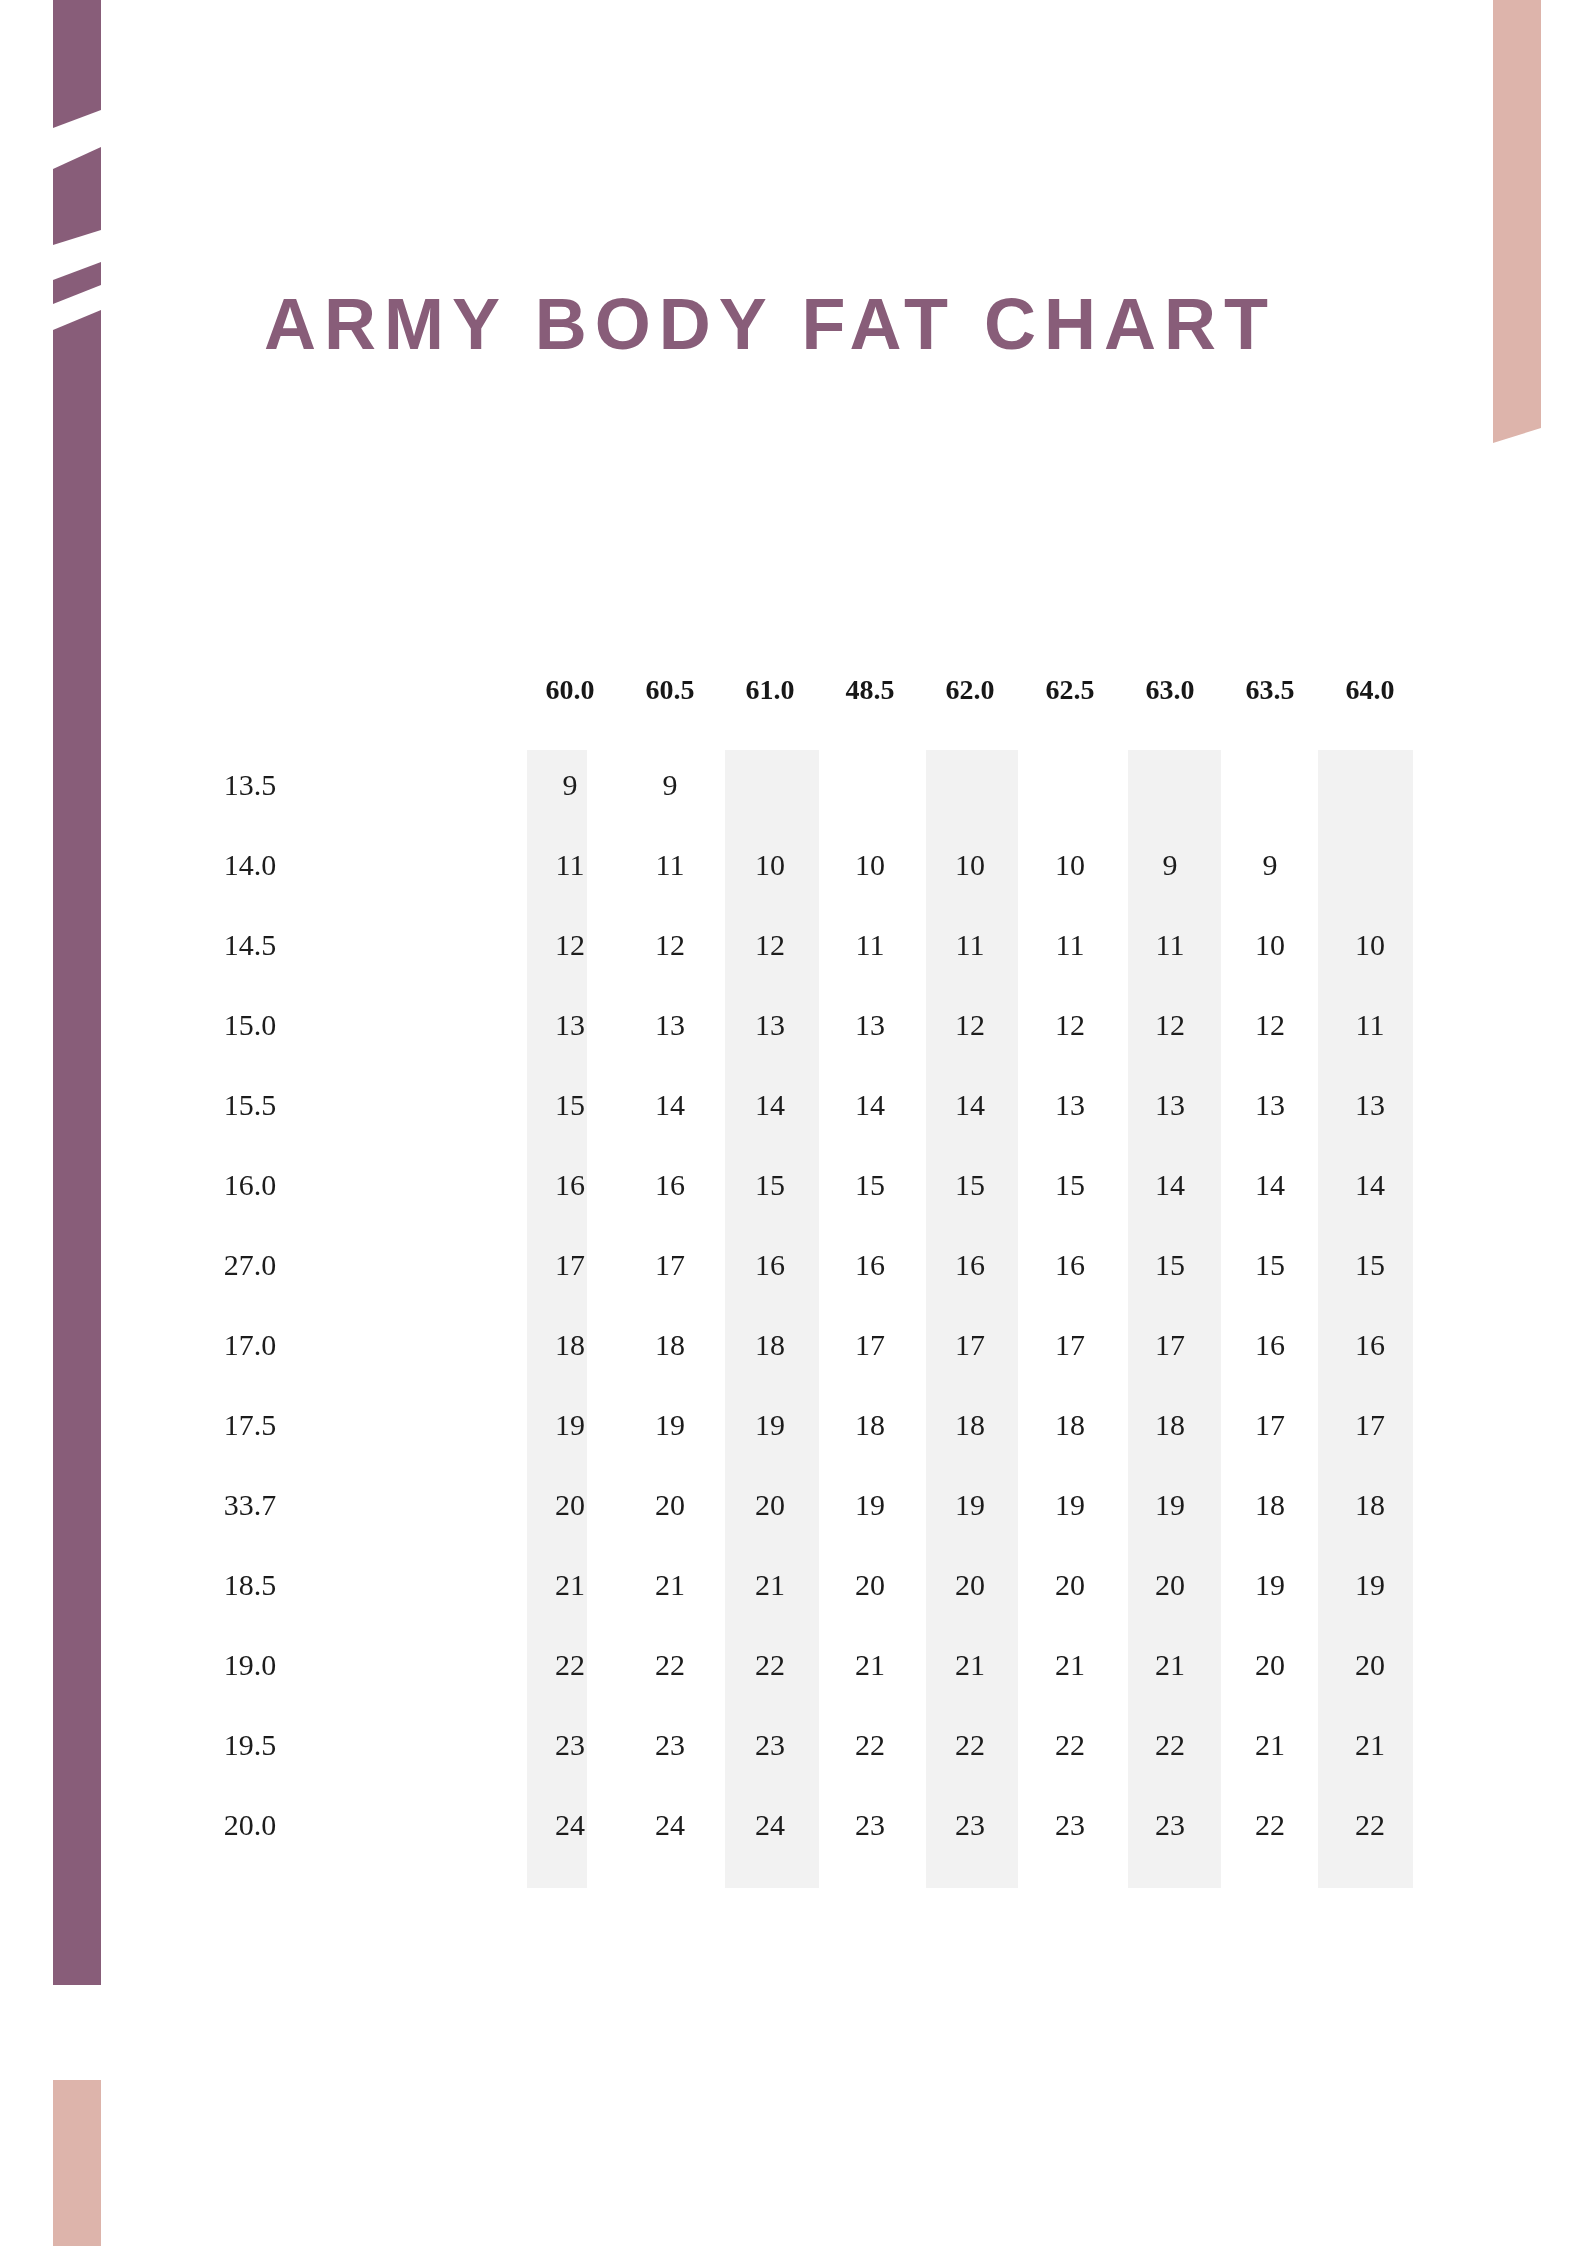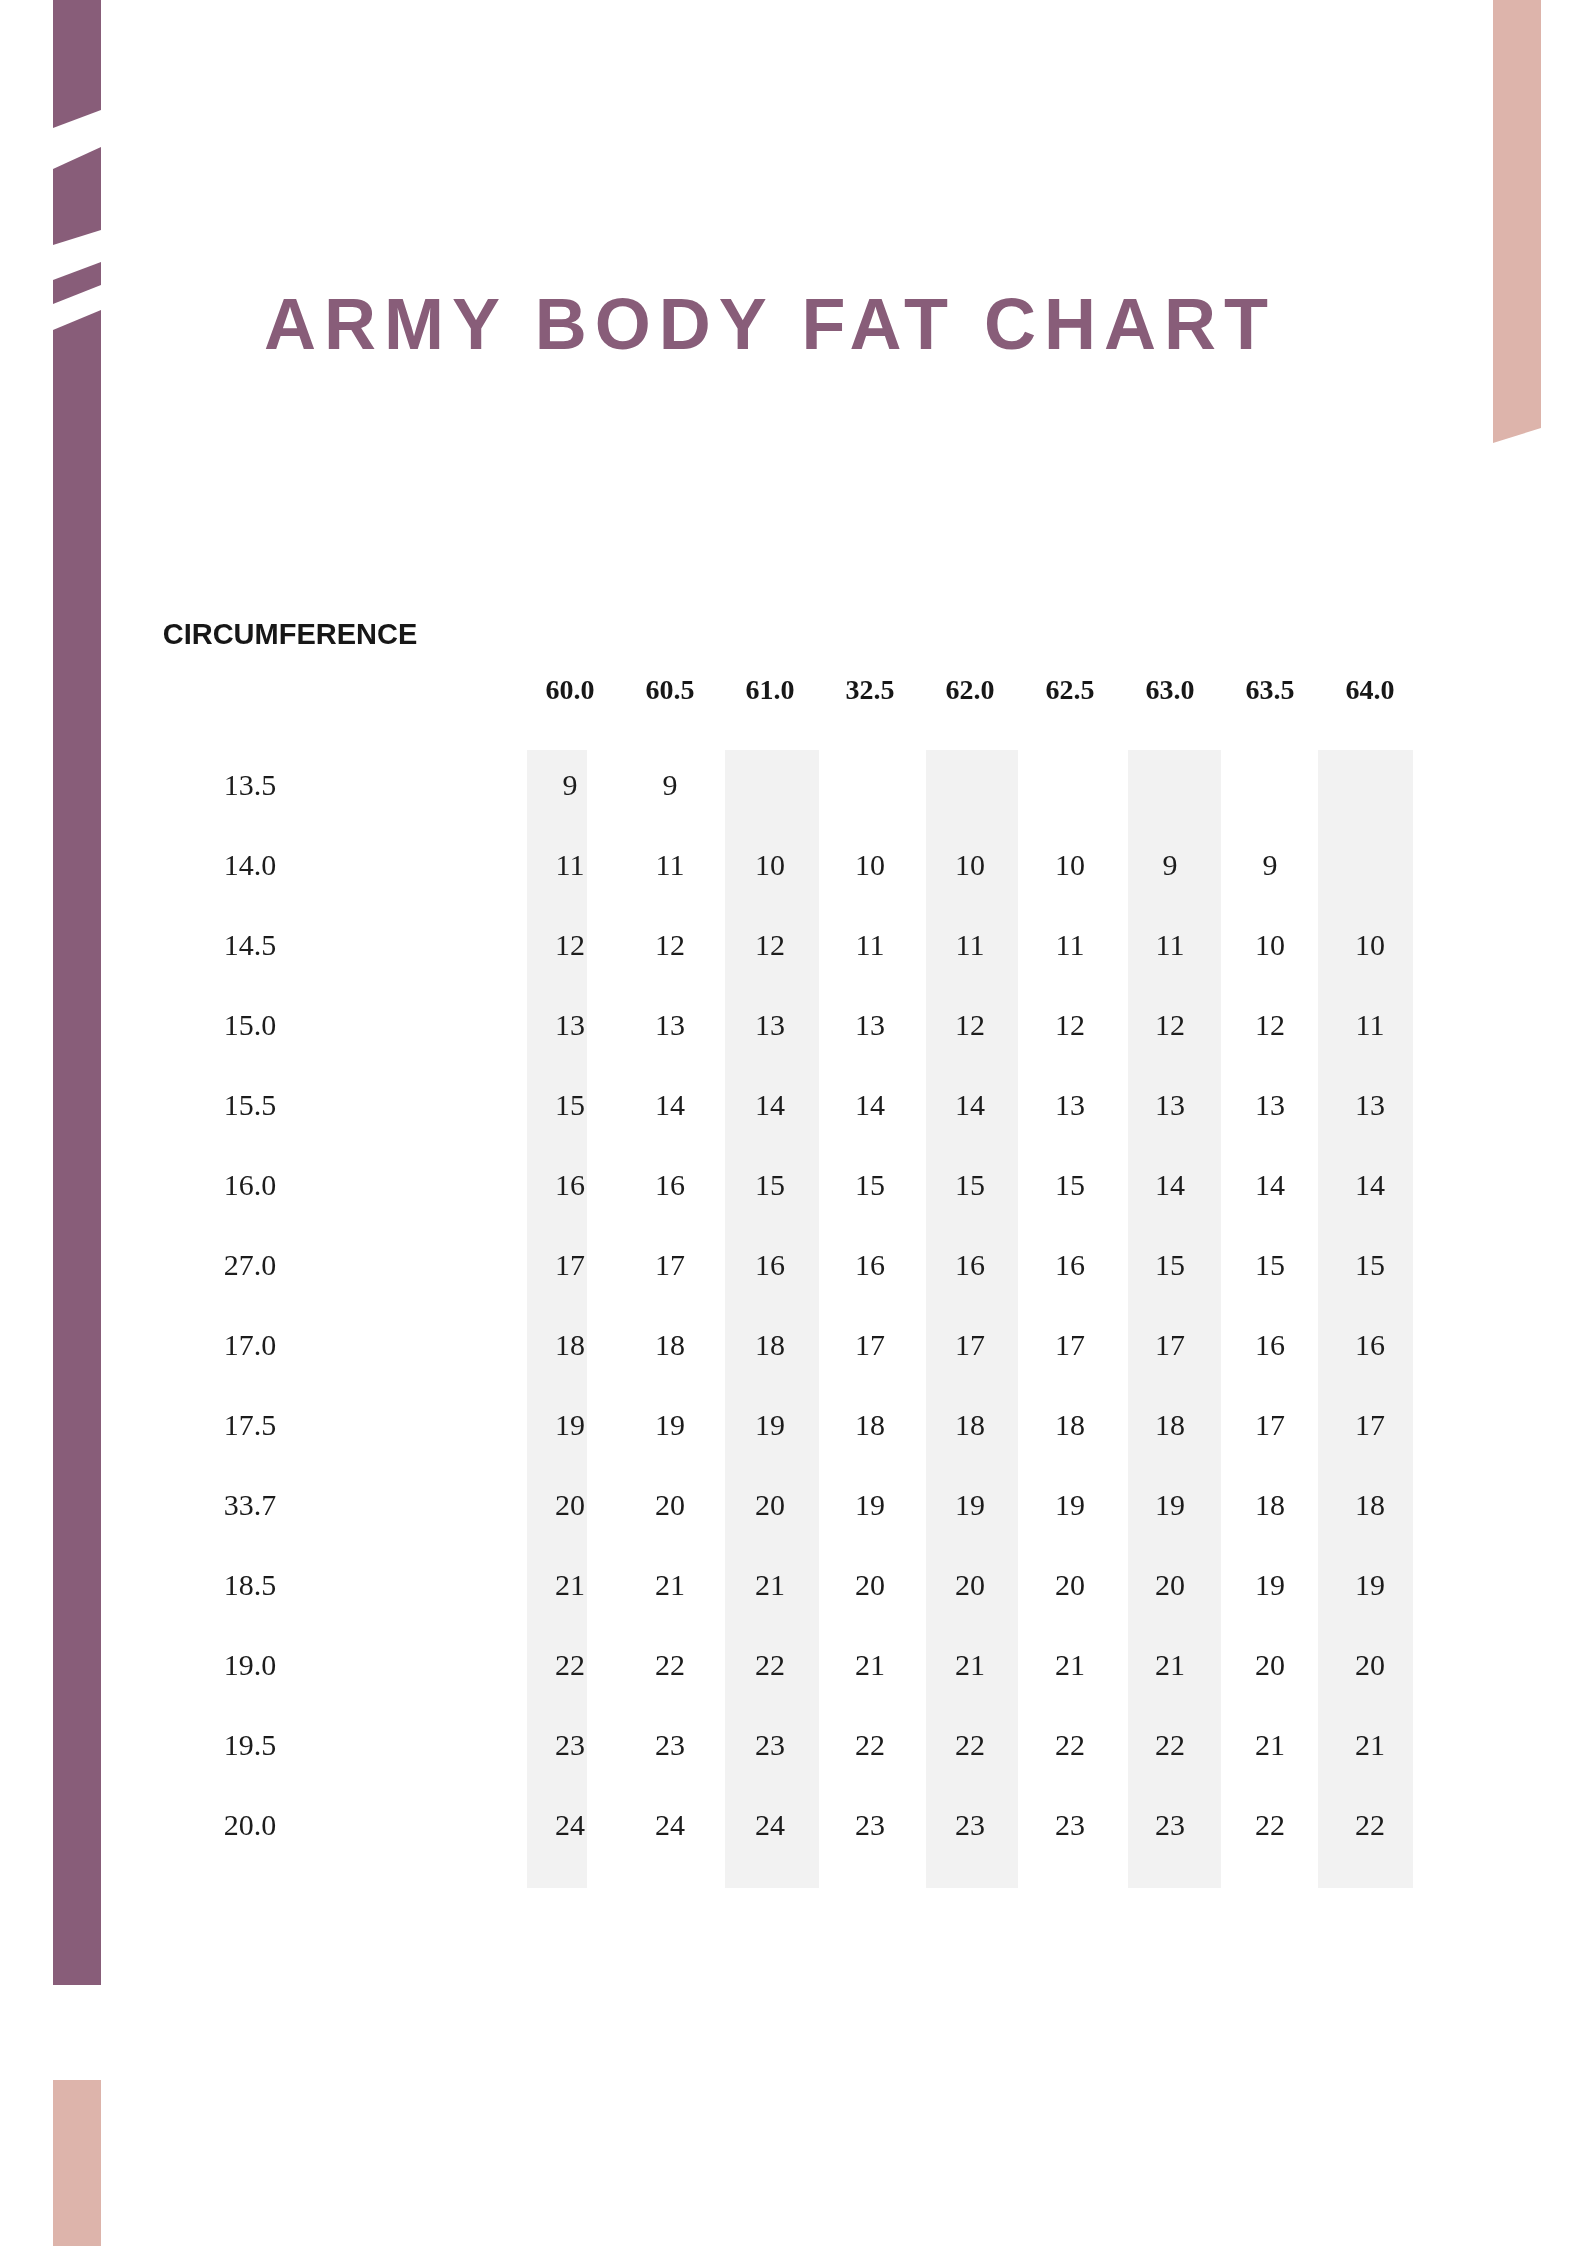--- a/index.html
+++ b/index.html
@@ -115,29 +115,28 @@
     <polygon fill="#885d79" points="53,169 101,147 101,230 53,245"></polygon>
     <polygon fill="#885d79" points="53,280 101,262 101,285 53,304"></polygon>
     <polygon fill="#885d79" points="53,330 101,310 101,1985 53,1985"></polygon>
     <polygon fill="#ddb4ab" points="1493,0 1541,0 1541,428 1493,443"></polygon>
     <rect fill="#ddb4ab" x="53" y="2080" width="48" height="166"></rect>
   </svg>
 
   <h1 class="title">ARMY BODY FAT CHART</h1>
 
   <div class="rowhead-label">
-    <span>CIRCUMFERENCE</span>
   </div>
 
 
   <div class="col-headers" id="col-headers">
       <div class="chead">60.0</div>
       <div class="chead">60.5</div>
       <div class="chead">61.0</div>
-      <div class="chead">32.5</div>
+      <div class="chead">48.5</div>
       <div class="chead">62.0</div>
       <div class="chead">62.5</div>
       <div class="chead">63.0</div>
       <div class="chead">63.5</div>
       <div class="chead">64.0</div>
     </div>
 
   <div class="stripe s1"></div>
   <div class="stripe s2"></div>
   <div class="stripe s3"></div>

